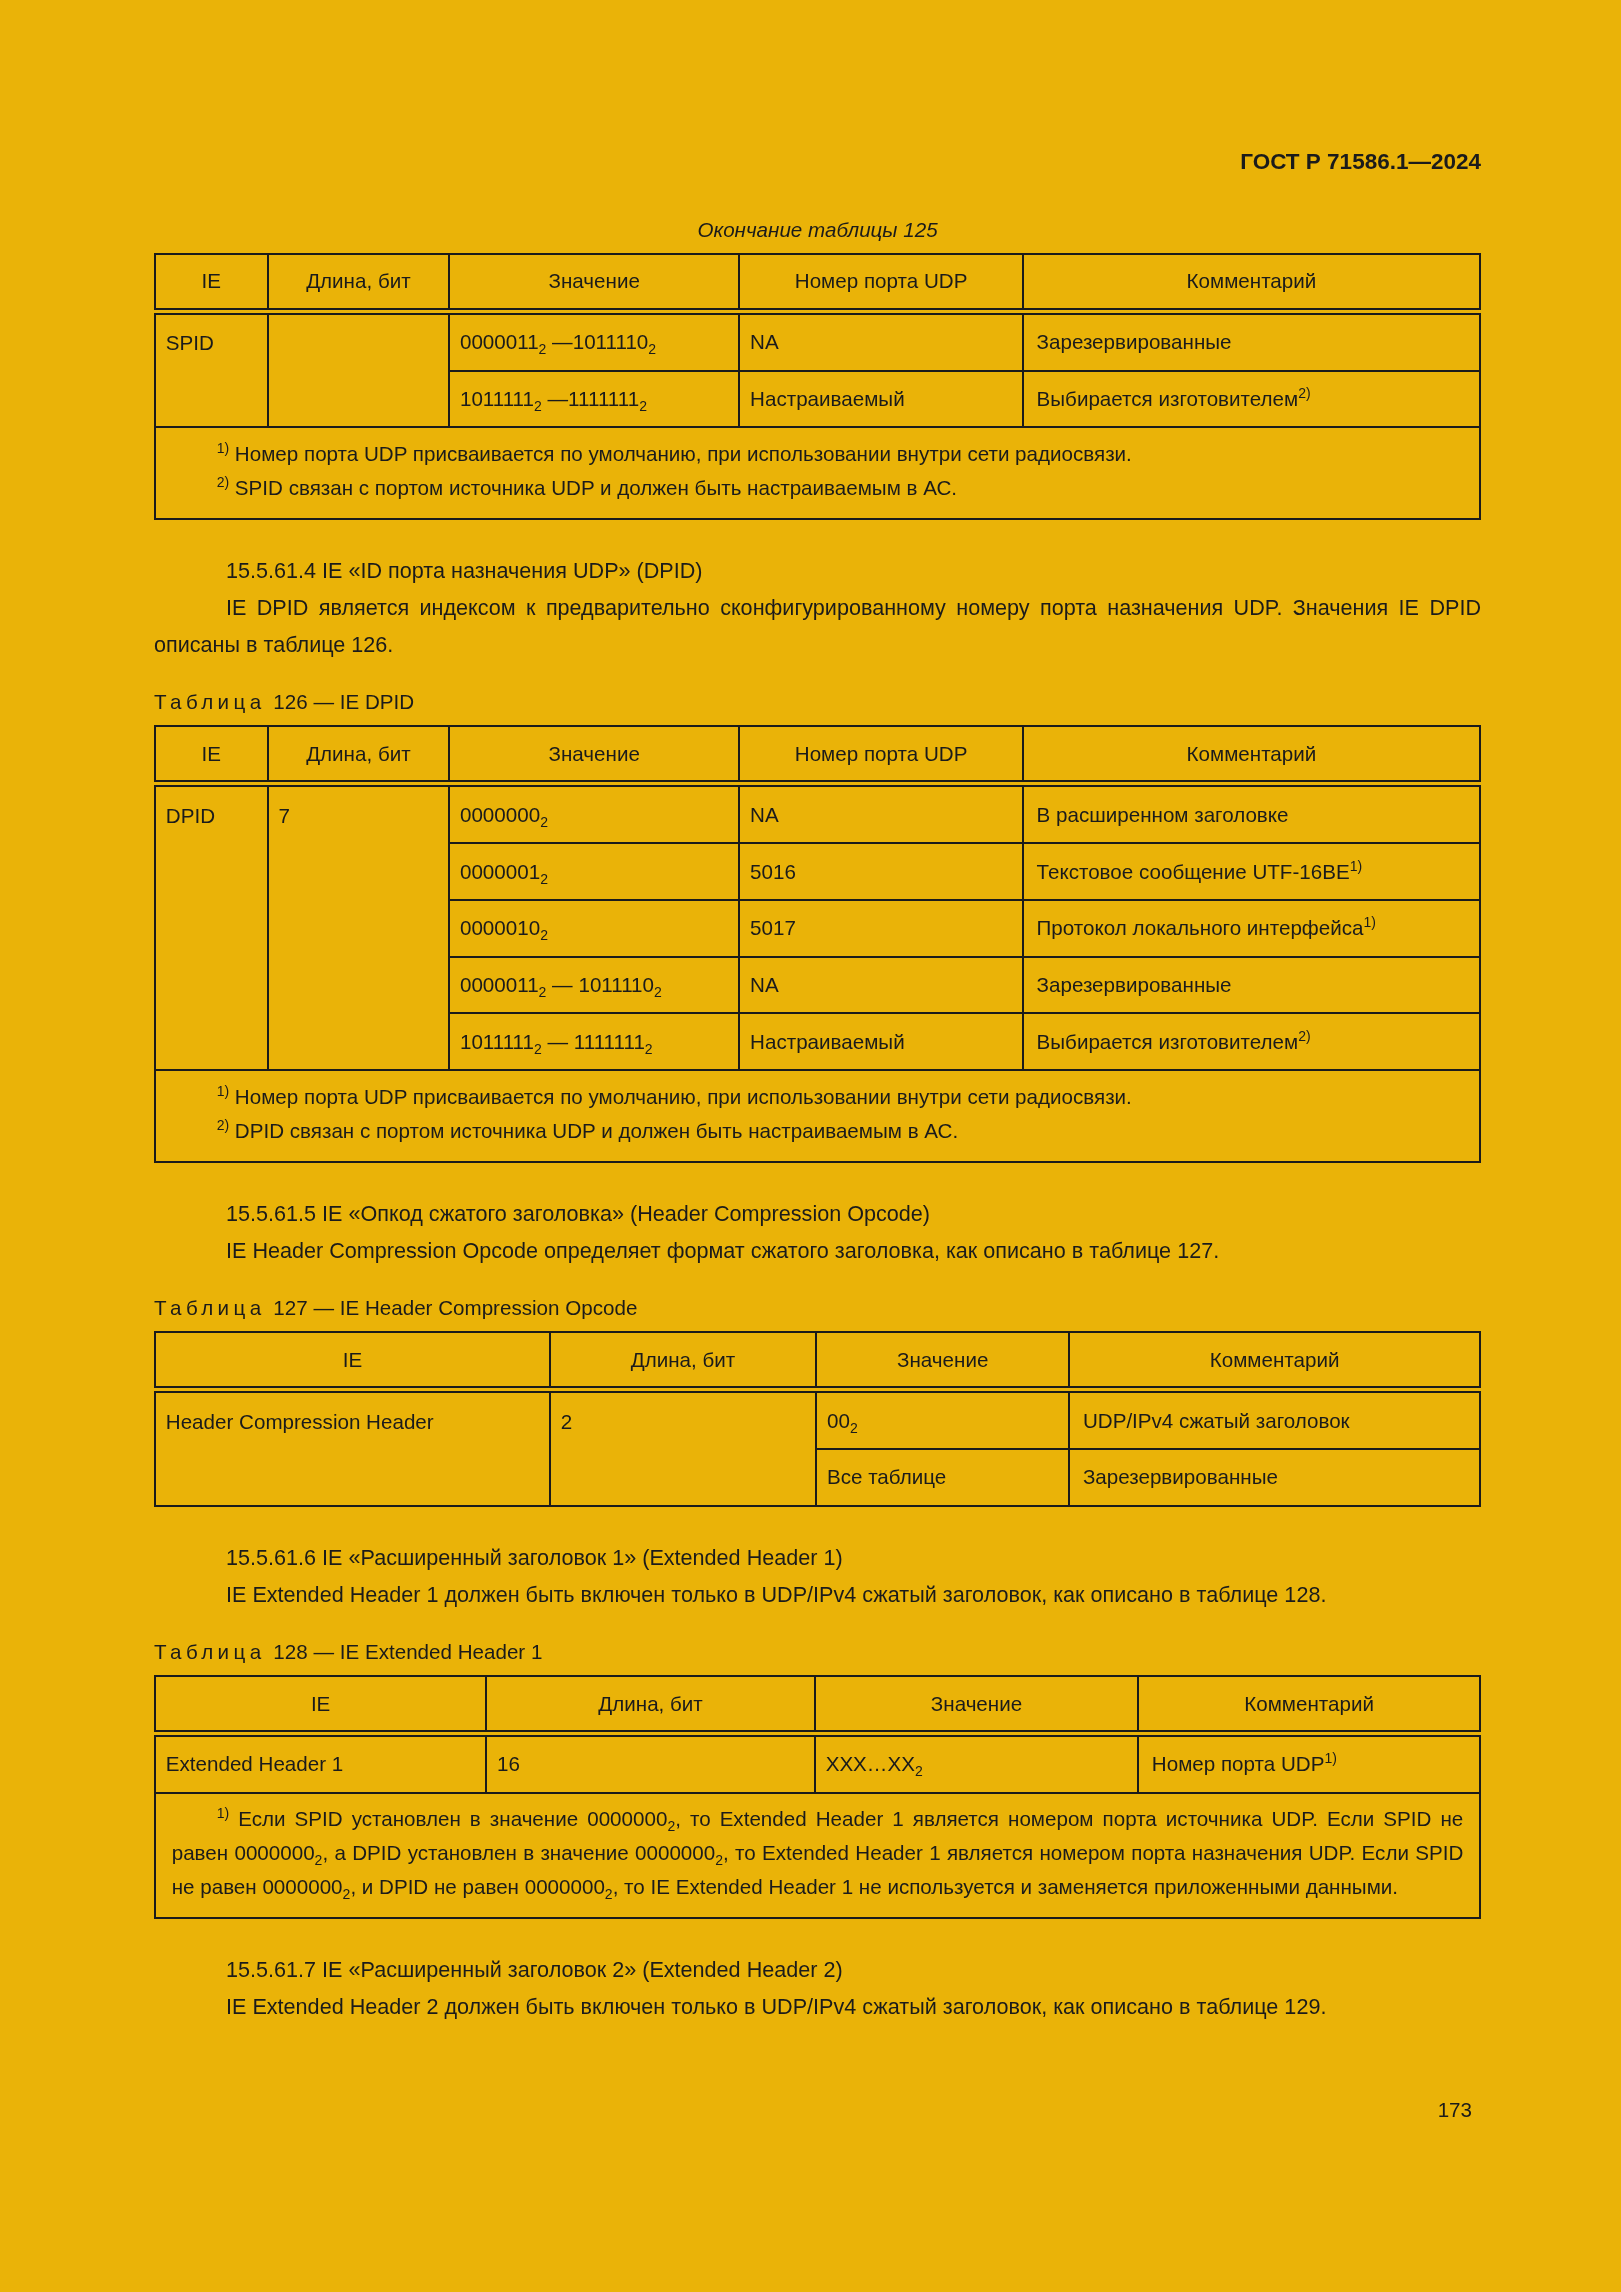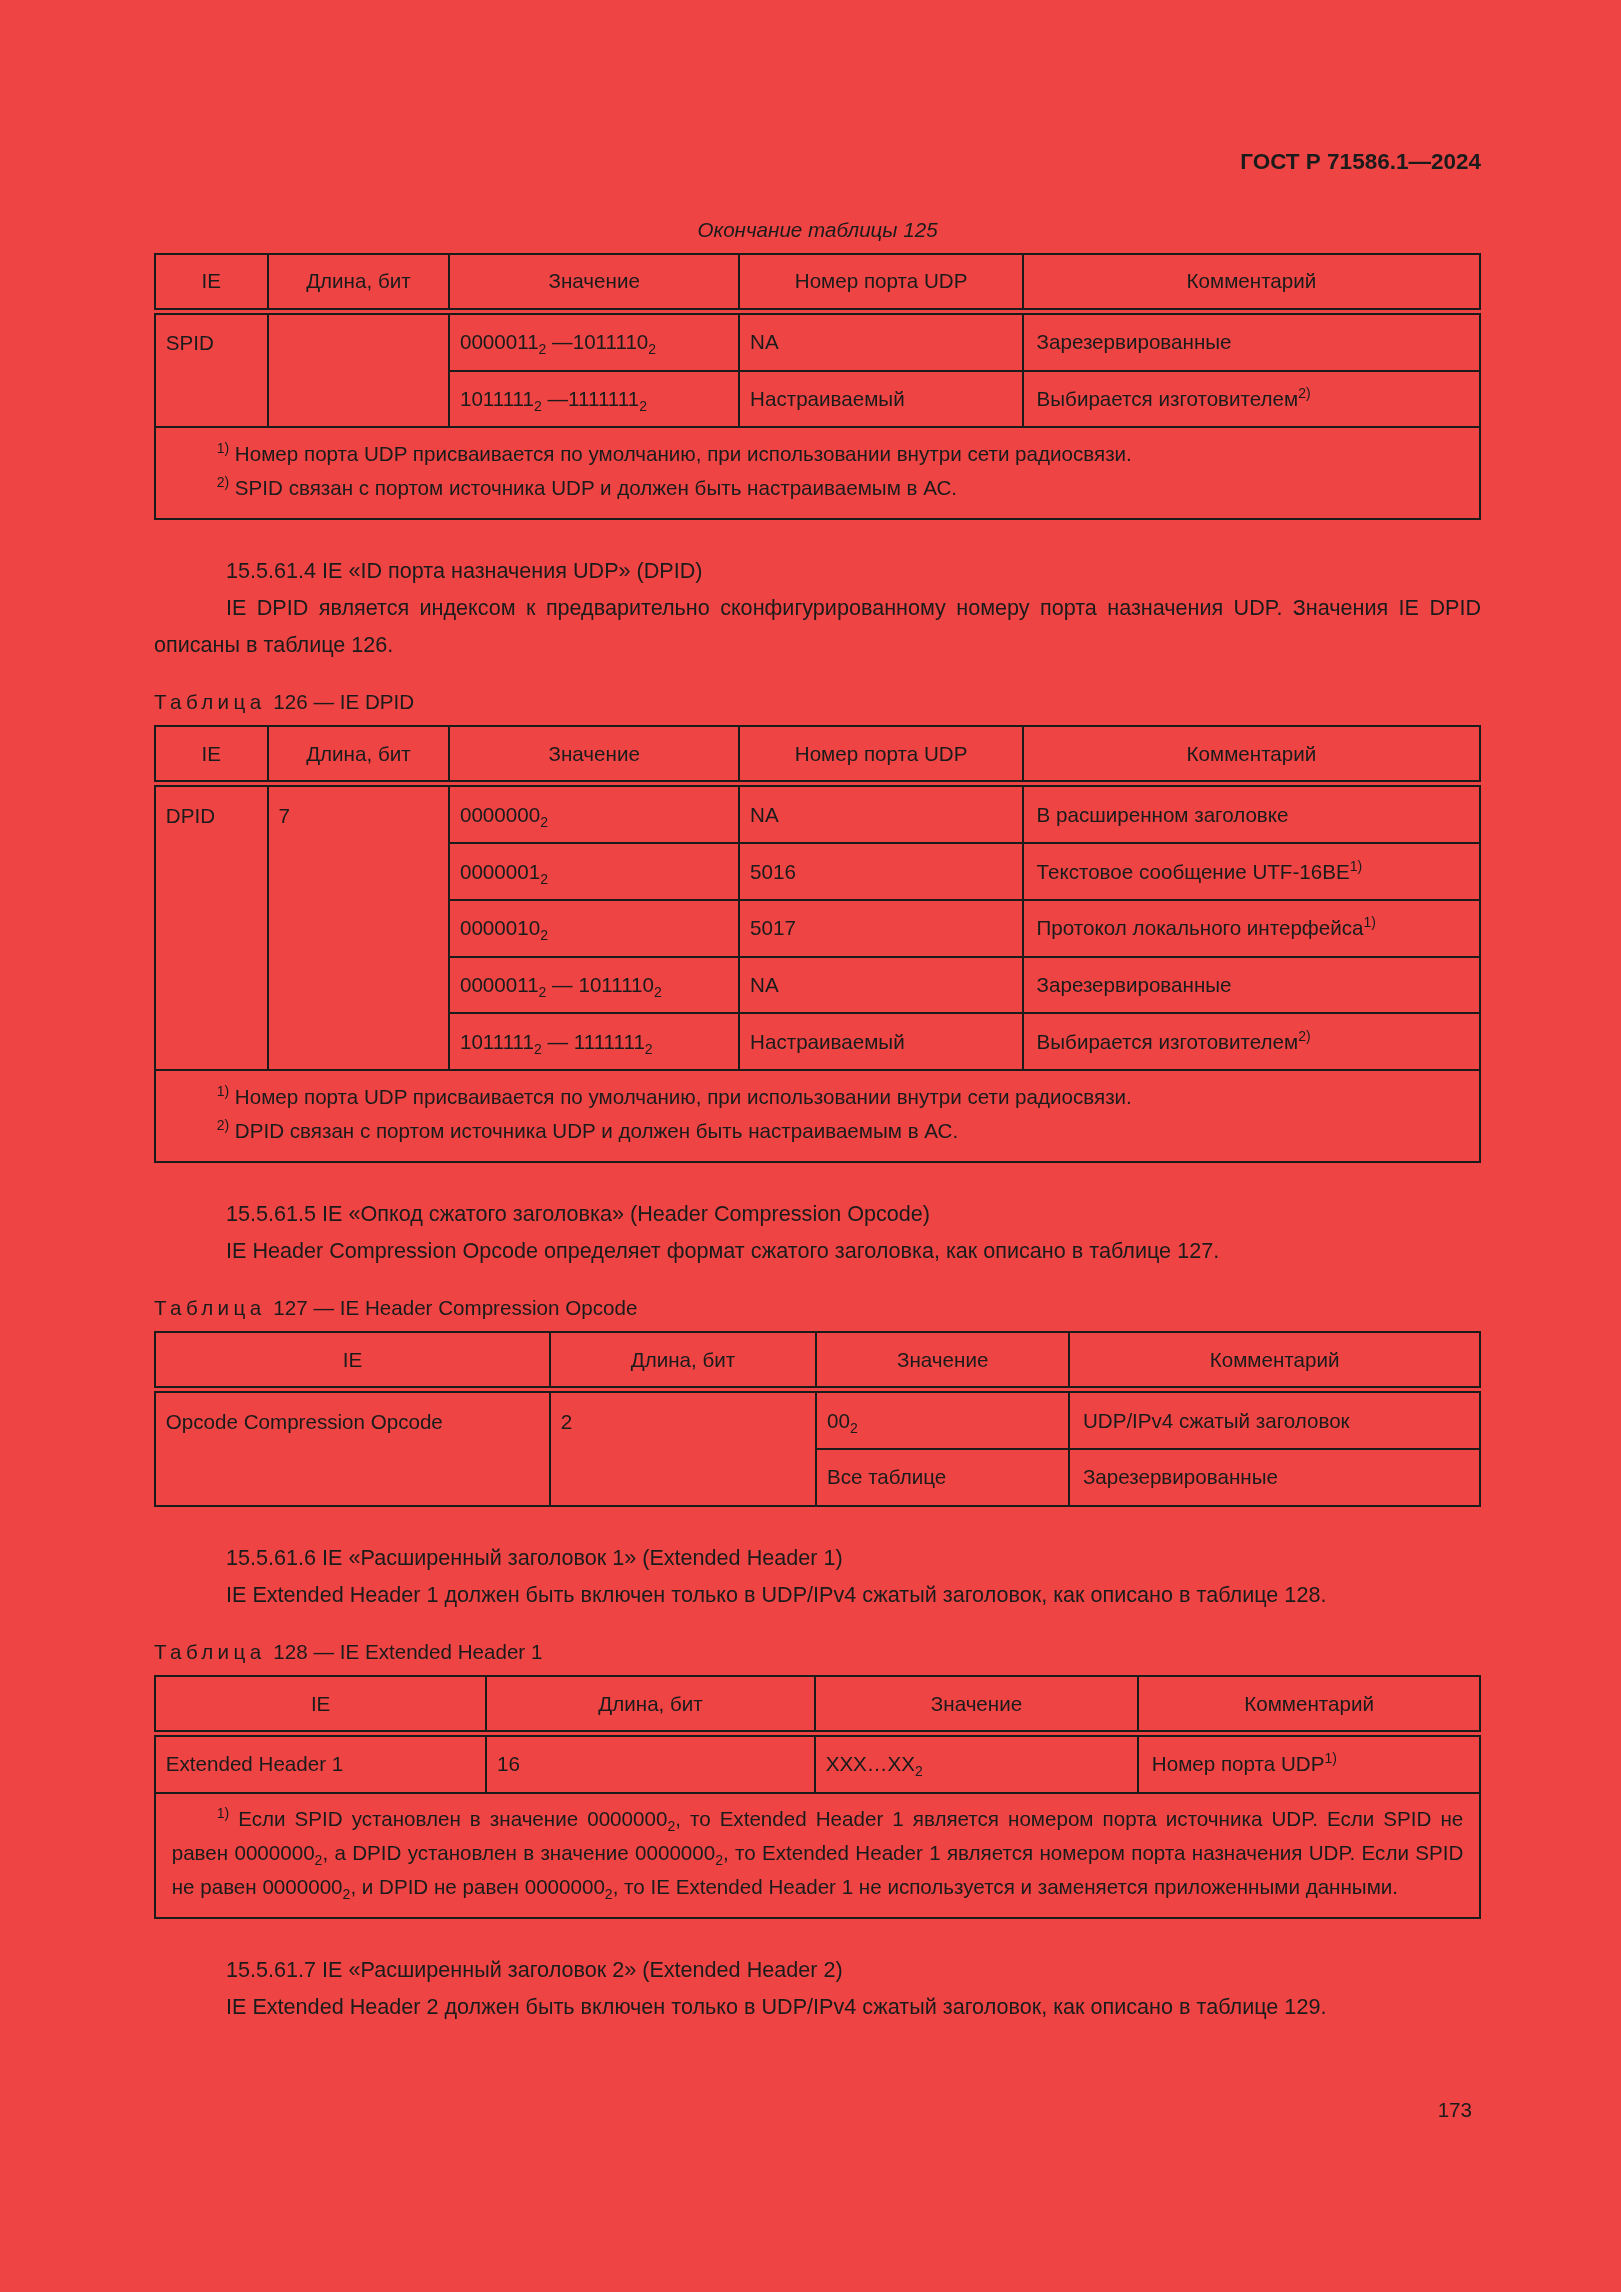--- a/index.html
+++ b/index.html
@@ -1,19 +1,19 @@
 <!DOCTYPE html>
 <html lang="ru"><head>
 <meta charset="utf-8">
 <style>
   html, body { margin: 0; padding: 0; background: #ffffff; }
   .page {
     width: 1621px; height: 2293px;
     position: relative;
-    background: #ef4444;
+    background: #eab308;
     box-sizing: border-box;
     padding: 149px 140px 0 154px;
     font-family: "Liberation Sans", sans-serif;
     color: #1b1b1b;
     overflow: hidden;
   }
   .doc-header {
     text-align: right;
     font-weight: bold;
     font-size: 22.5px;
@@ -210,21 +210,21 @@
     <thead>
       <tr>
         <th>IE</th>
         <th>Длина, бит</th>
         <th>Значение</th>
         <th>Комментарий</th>
       </tr>
     </thead>
     <tbody>
       <tr>
-        <td rowspan="2" class="vtop">Opcode Compression Opcode</td>
+        <td rowspan="2" class="vtop">Header Compression Header</td>
         <td rowspan="2" class="vtop">2</td>
         <td>00<sub>2</sub></td>
         <td class="l">UDP/IPv4 сжатый заголовок</td>
       </tr>
       <tr>
         <td>Все таблице</td>
         <td class="l">Зарезервированные</td>
       </tr>
     </tbody>
   </table>

